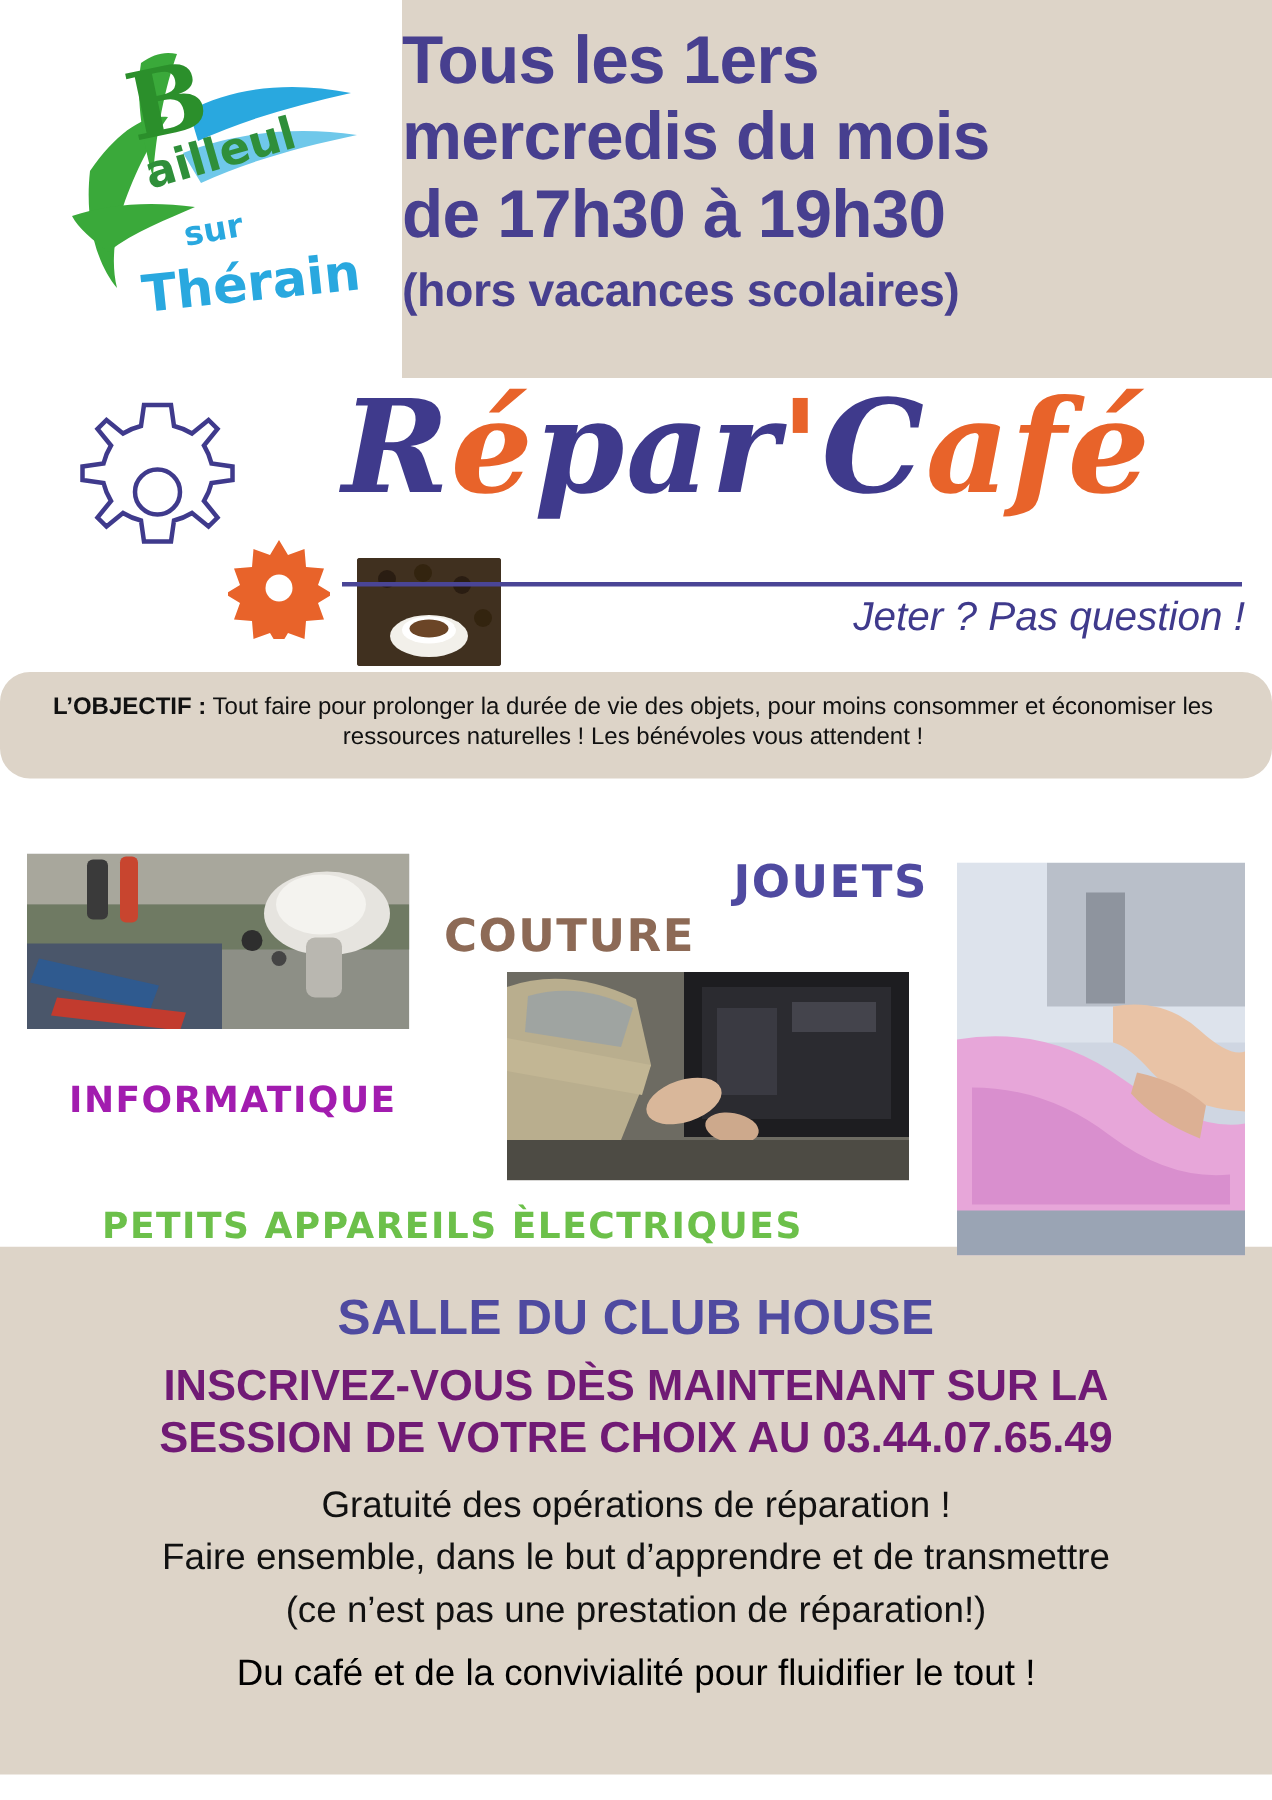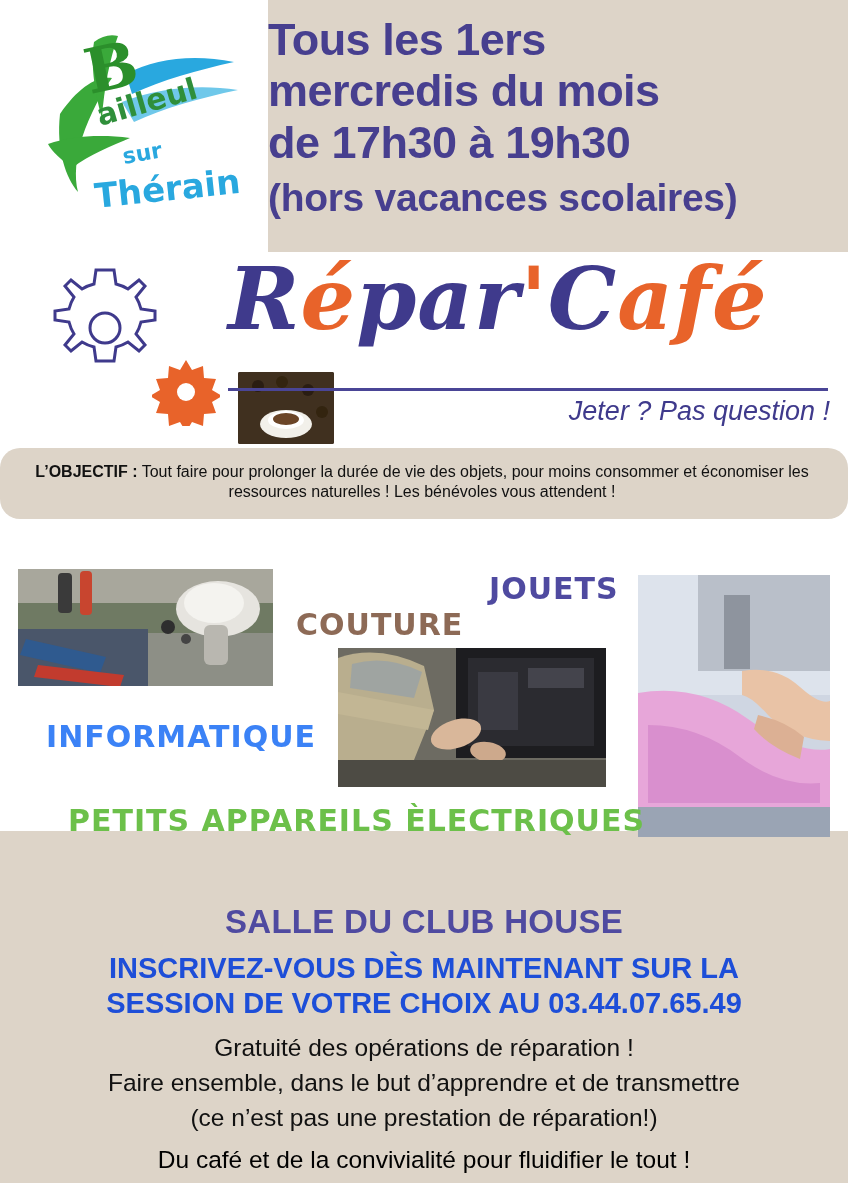--- a/index.html
+++ b/index.html
@@ -37,21 +37,21 @@
     text-align: left;
     color: #473f8f;
     font-weight: bold;
     line-height: 1.14;
   }
   .header-text .l1, .header-text .l2, .header-text .l3 {
     font-size: 45px;
     letter-spacing: -0.5px;
   }
   .header-text .l4 {
-    font-size: 39px;
+    font-size: 31px;
     margin-top: 8px;
     letter-spacing: -0.3px;
   }
 
   
   .logo {
     position: absolute;
     left: 38px;
     top: 18px;
     width: 228px;
@@ -145,40 +145,39 @@
   .photo-sewing { left: 638px; top: 12px; width: 192px; height: 262px; }
 
   .tag {
     position: absolute;
     font-family: "DejaVu Sans", sans-serif;
     font-weight: bold;
     letter-spacing: 1px;
   }
   .tag-jouets { left: 489px; top: 8px; font-size: 30px; color: #4f4aa0; }
   .tag-couture { left: 296px; top: 44px; font-size: 30px; color: #8d6a56; }
-  .tag-informatique { left: 46px; top: 156px; font-size: 30px; color: #3b82f6; }
-  .tag-petits { left: 68px; top: 240px; font-size: 30px; color: #6cc04a; }
+  .tag-informatique { left: 46px; top: 156px; font-size: 24px; color: #a21caf; }
+  .tag-petits { left: 68px; top: 240px; font-size: 24px; color: #6cc04a; }
 
   
   .footer {
     background: #ddd4c8;
     height: 352px;
     text-align: center;
     padding-top: 28px;
     box-sizing: border-box;
   }
   .footer .salle {
     color: #4f4aa0;
     font-size: 33px;
     font-weight: bold;
     letter-spacing: 0.3px;
-    margin-top: 44px;
   }
   .footer .inscr {
-    color: #1d4ed8;
+    color: #701a75;
     font-size: 29px;
     font-weight: bold;
     line-height: 1.2;
     margin-top: 10px;
     padding: 0 26px;
   }
   .footer .p {
     color: #111;
     font-size: 24.5px;
     line-height: 1.35;

